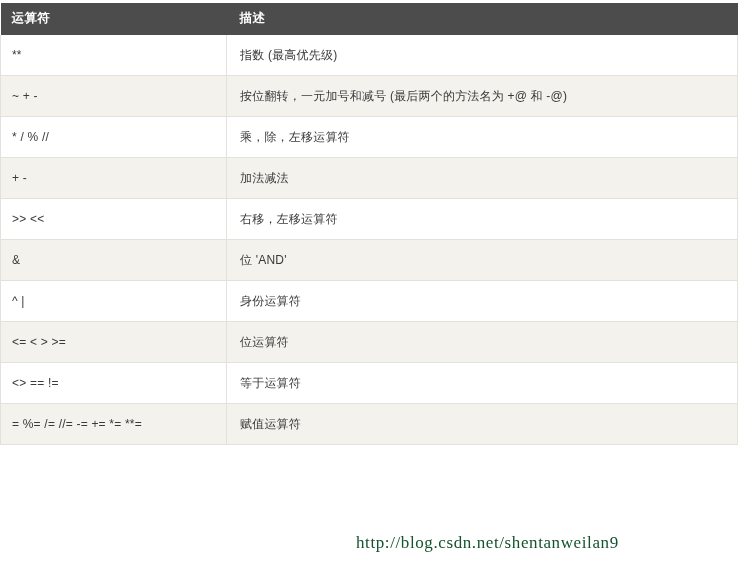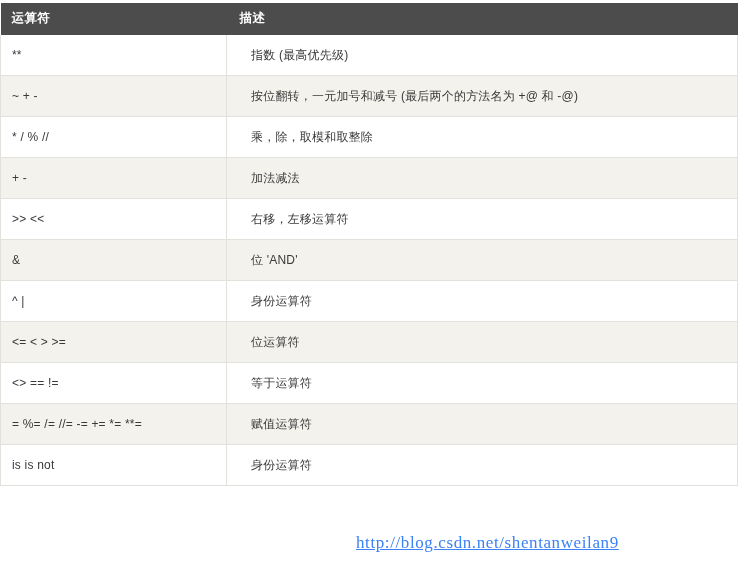--- a/index.html
+++ b/index.html
@@ -61,21 +61,21 @@
     padding: 0 0 0 11px;
     border-bottom: 1px solid #e3e1dc;
     border-right: 1px solid #e3e1dc;
     vertical-align: middle;
     letter-spacing: 0.2px;
     white-space: nowrap;
     overflow: hidden;
   }
 
   .op-table tbody td.cell-desc {
-    padding-left: 24px;
+    padding-left: 13px;
     border-right: 1px solid #e3e1dc;
   }
 
   .op-table tbody tr td:first-child {
     border-left: 1px solid #e3e1dc;
   }
 
   .op-table tbody tr.row-odd td {
     background: #ffffff;
   }
@@ -88,26 +88,25 @@
     font-family: "Liberation Sans", "DejaVu Sans", sans-serif;
   }
 
   
   .watermark {
     position: absolute;
     left: 356px;
     top: 533px;
     font-family: "Liberation Serif", "DejaVu Serif", serif;
     font-size: 17px;
-    color: #3b82f6;
+    color: #14532d;
     letter-spacing: 0.6px;
     white-space: nowrap;
     pointer-events: none;
     user-select: none;
-    text-decoration: underline;
   }
 </style>
 </head>
 <body>
 
 <div class="page">
 
   <table class="op-table">
     <colgroup>
       <col class="col-op">
@@ -123,21 +122,21 @@
       <tr class="row-odd">
         <td class="cell-op"><span class="op-cell-text">**</span></td>
         <td class="cell-desc"><span class="op-cell-text">指数 (最高优先级)</span></td>
       </tr>
       <tr class="row-even">
         <td class="cell-op"><span class="op-cell-text">~ + -</span></td>
         <td class="cell-desc"><span class="op-cell-text">按位翻转，一元加号和减号 (最后两个的方法名为 +@ 和 -@)</span></td>
       </tr>
       <tr class="row-odd">
         <td class="cell-op"><span class="op-cell-text">* / % //</span></td>
-        <td class="cell-desc"><span class="op-cell-text">乘，除，取模和取整除</span></td>
+        <td class="cell-desc"><span class="op-cell-text">乘，除，左移运算符</span></td>
       </tr>
       <tr class="row-even">
         <td class="cell-op"><span class="op-cell-text">+ -</span></td>
         <td class="cell-desc"><span class="op-cell-text">加法减法</span></td>
       </tr>
       <tr class="row-odd">
         <td class="cell-op"><span class="op-cell-text">&gt;&gt; &lt;&lt;</span></td>
         <td class="cell-desc"><span class="op-cell-text">右移，左移运算符</span></td>
       </tr>
       <tr class="row-even">
@@ -153,22 +152,18 @@
         <td class="cell-desc"><span class="op-cell-text">位运算符</span></td>
       </tr>
       <tr class="row-odd">
         <td class="cell-op"><span class="op-cell-text">&lt;&gt; == !=</span></td>
         <td class="cell-desc"><span class="op-cell-text">等于运算符</span></td>
       </tr>
       <tr class="row-even">
         <td class="cell-op"><span class="op-cell-text">= %= /= //= -= += *= **=</span></td>
         <td class="cell-desc"><span class="op-cell-text">赋值运算符</span></td>
       </tr>
-      <tr class="row-odd">
-        <td class="cell-op"><span class="op-cell-text">is is not</span></td>
-        <td class="cell-desc"><span class="op-cell-text">身份运算符</span></td>
-      </tr>
     </tbody>
   </table>
 
   <div class="watermark">http://blog.csdn.net/shentanweilan9</div>
 
 </div>
 
 </body></html>

